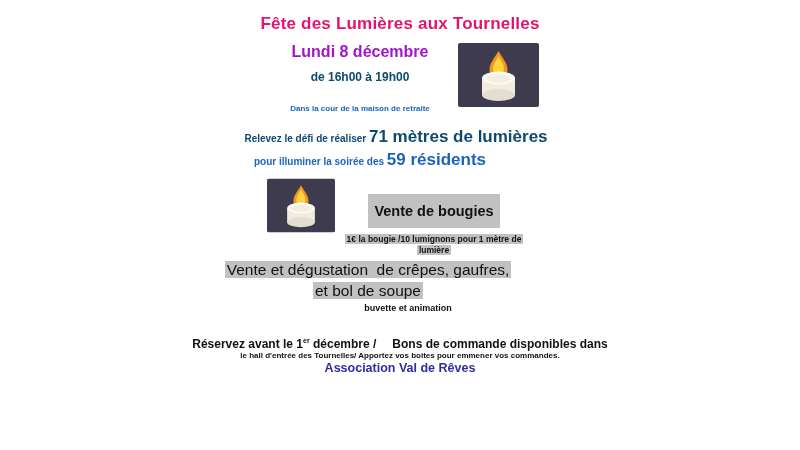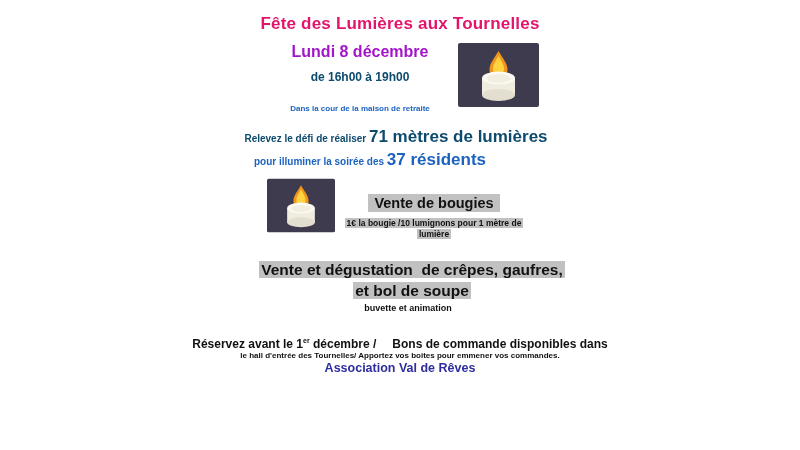--- a/index.html
+++ b/index.html
@@ -19,25 +19,25 @@
   .candle1{left:458px;top:43px;width:81px;height:64px;}
   .candle2{left:267px;top:174px;width:68px;height:63px;}
   .candle-svg{display:block;width:100%;height:100%;}
 
   .challenge{top:127px;left:0;width:792px;text-align:center;color:#0c4a6e;font-weight:bold;}
   .residents{top:150px;left:0;width:740px;text-align:center;color:#1C63C0;font-weight:bold;}
   .small-lead{font-size:10px;}
   .big-lead{font-size:17px;}
 
   .sale-col{left:334px;top:194px;width:200px;text-align:center;}
-  .sale-heading{font-size:14.5px;font-weight:bold;color:#111;background:#C1C1C1;padding:1px 6px;display:inline-block;}
+  .sale-heading{font-size:14.5px;font-weight:bold;color:#111;background:#C1C1C1;padding:9px 6px;display:inline-block;}
   .sale-prices{margin-top:6px;font-size:8.5px;line-height:11px;font-weight:bold;color:#111;}
   .hl{background:#C1C1C1;padding:0 2px;white-space:pre-wrap;}
 
-  .food{top:259px;left:0;width:736px;text-align:center;font-size:15.5px;line-height:21px;font-weight:bold;color:#111;margin-left:44px;}
+  .food{top:259px;left:0;width:736px;text-align:center;font-size:15.5px;line-height:21px;font-weight:normal;color:#111;}
   .buvette{top:303px;left:0;width:800px;text-align:center;font-size:9px;font-weight:bold;color:#111;padding-left:8px;}
 
   .order1{top:334px;left:0;width:800px;text-align:center;color:#111;font-weight:bold;}
   .order-big{font-size:12px;}
   .order-big sup{font-size:7px;vertical-align:super;}
   .order-small{font-size:12px;padding-left:16px;}
   .order2{top:351px;left:0;width:800px;text-align:center;color:#111;font-weight:bold;font-size:8px;}
 
   .association{top:361px;left:0;width:800px;text-align:center;font-size:12.5px;font-weight:bold;color:#2E2E9E;}
   .footer-note{top:380px;left:0;width:800px;text-align:center;font-size:7.5px;color:#4444AE;}
@@ -64,21 +64,21 @@
       <ellipse cx="40.5" cy="35" rx="16.5" ry="6.5" fill="#FBF9F1"></ellipse>
       <ellipse cx="40.5" cy="35.5" rx="12" ry="4.2" fill="#F2EEE1"></ellipse>
     </svg>
   </div>
 
   <div class="abs challenge">
     <span class="small-lead">Relevez le défi de réaliser </span><span class="big-lead">71 mètres de lumières</span>
   </div>
 
   <div class="abs residents">
-    <span class="small-lead">pour illuminer la soirée des </span><span class="big-lead">37 résidents</span>
+    <span class="small-lead">pour illuminer la soirée des </span><span class="big-lead">59 résidents</span>
   </div>
 
   <div class="abs candle2">
     <svg class="candle-svg" viewBox="0 0 81 64">
       <rect x="0" y="0" width="81" height="64" rx="2" fill="#3F3B4F"></rect>
       <path d="M40.5 8 C36.5 15 31.5 20.5 31.5 26.5 C31.5 32 35.5 35.5 40.5 35.5 C45.5 35.5 49.5 32 49.5 26.5 C49.5 20.5 44.5 15 40.5 8 Z" fill="#F0961E"></path>
       <path d="M40.5 13 C38 17.5 35 21.5 35 25.8 C35 29.8 37.5 32.2 40.5 32.2 C43.5 32.2 46 29.8 46 25.8 C46 21.5 43 17.5 40.5 13 Z" fill="#FFD23F"></path>
       <rect x="39.6" y="30" width="1.8" height="7" fill="#E8801A"></rect>
       <rect x="24" y="35" width="33" height="17" fill="#F0ECDF"></rect>
       <ellipse cx="40.5" cy="52" rx="16.5" ry="6" fill="#E3DECF"></ellipse>

